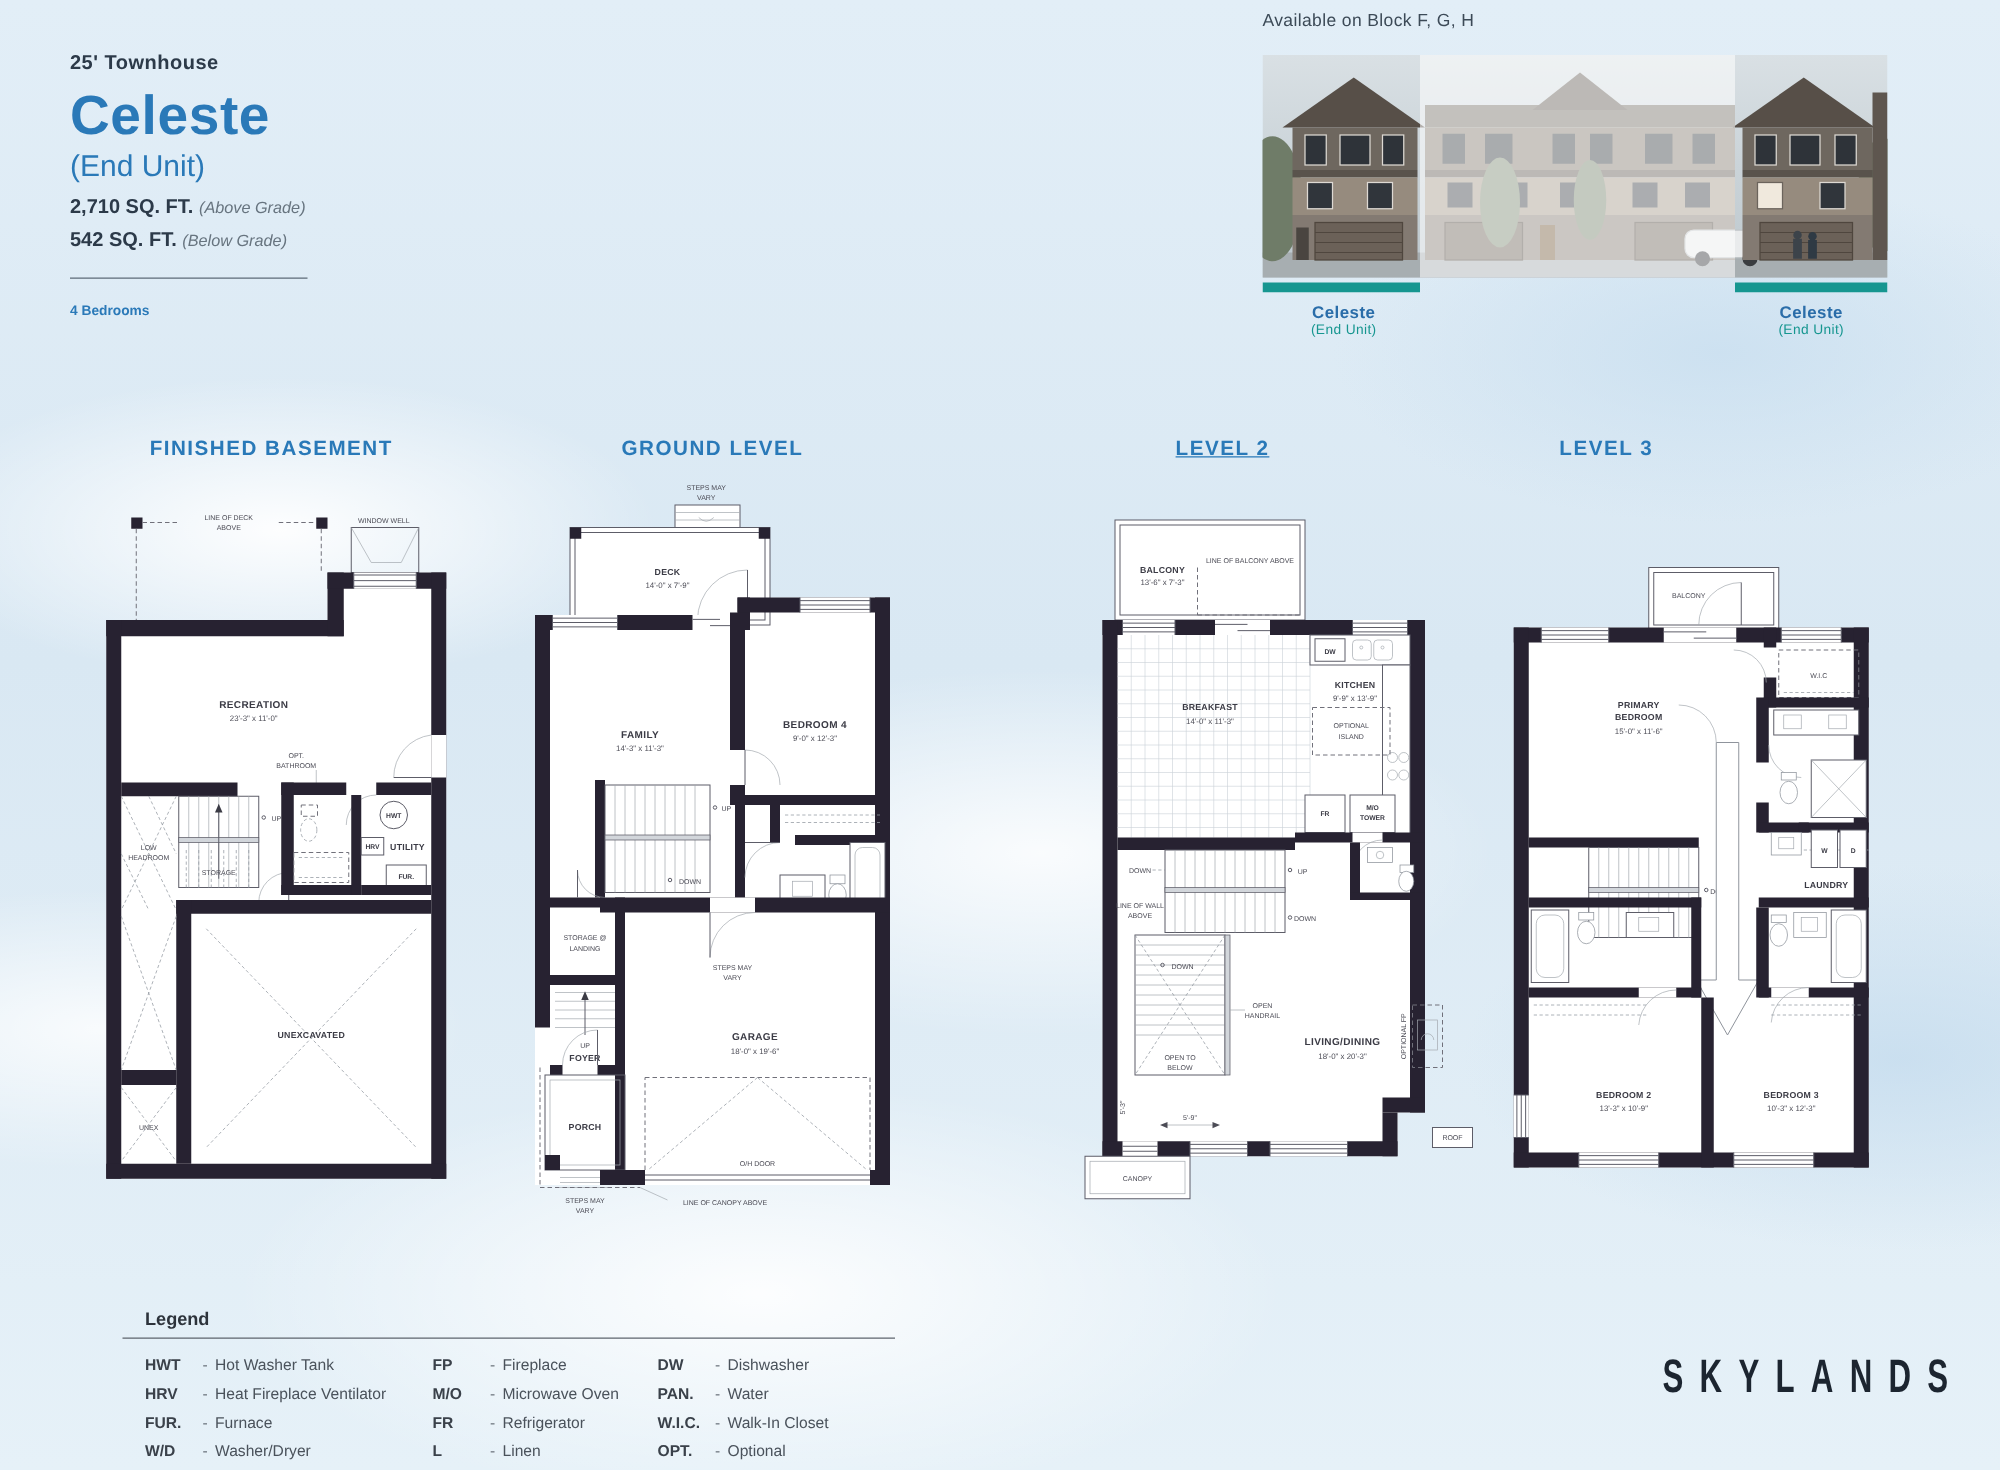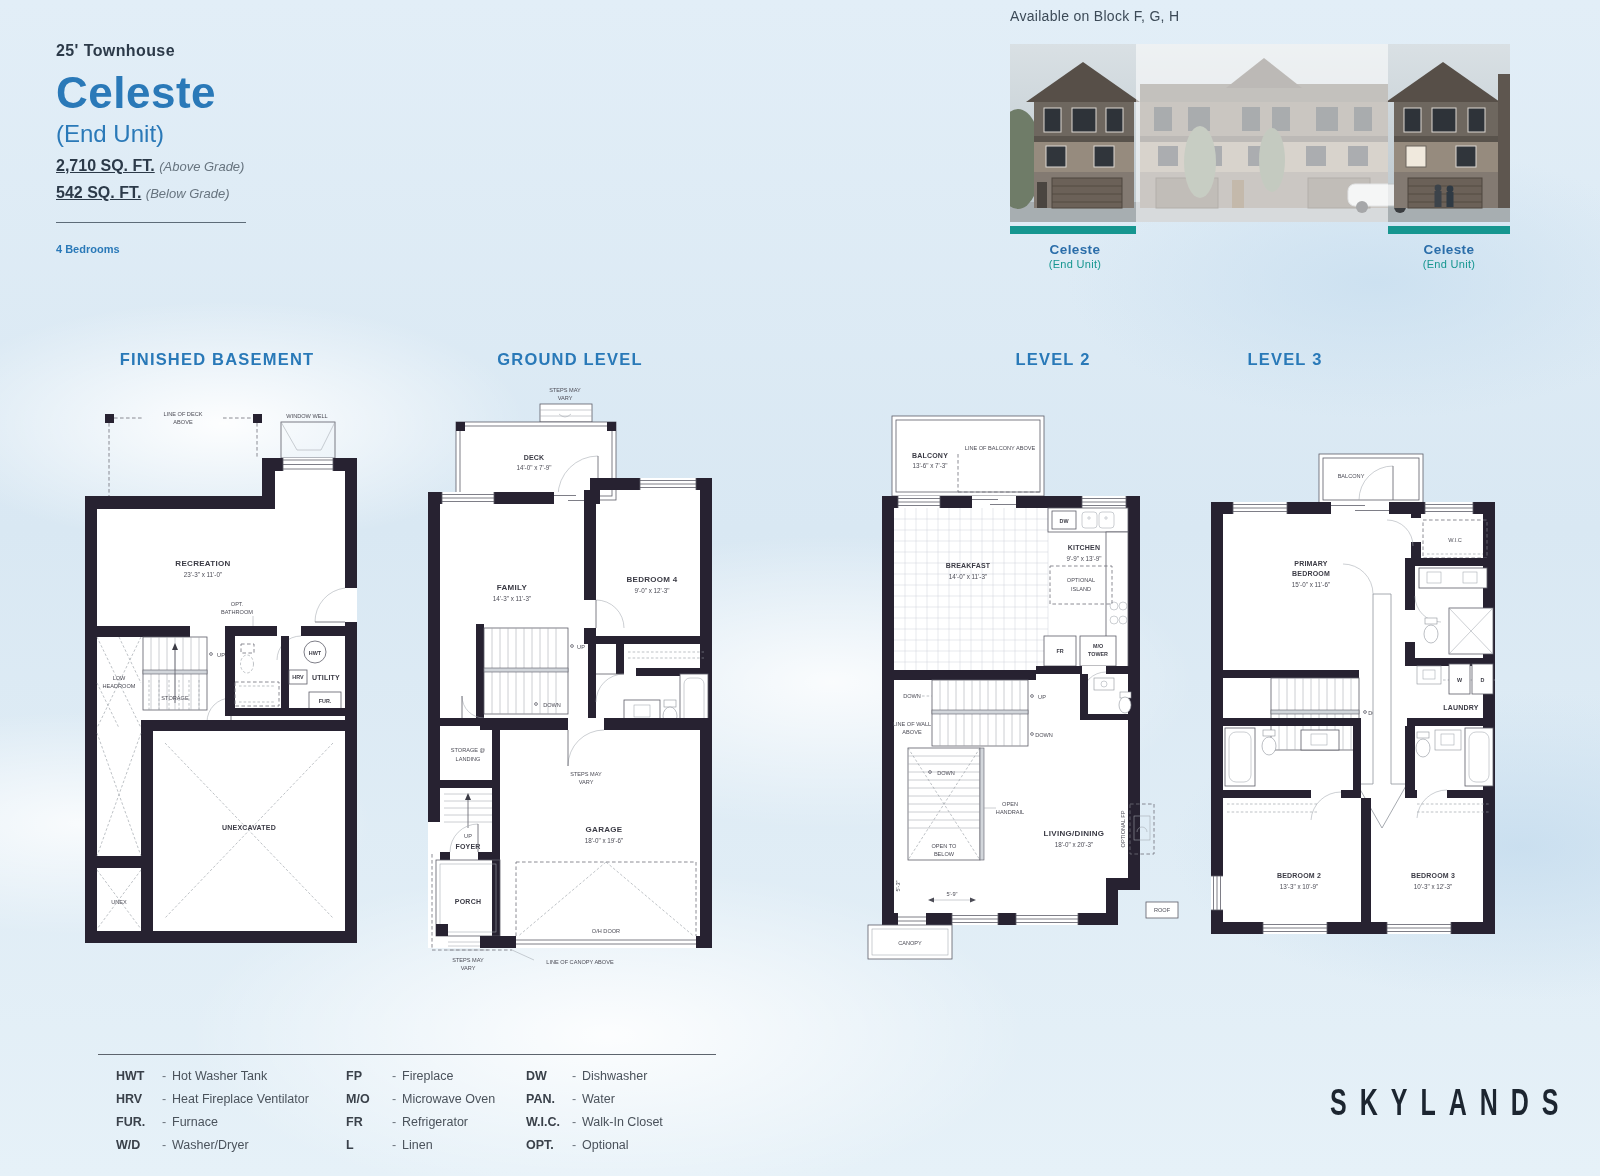--- a/index.html
+++ b/index.html
@@ -13,21 +13,21 @@
       radial-gradient(ellipse 500px 220px at 95% 72%, rgba(197,220,238,.8), rgba(197,220,238,0) 70%),
       radial-gradient(ellipse 420px 160px at 5% 70%, rgba(255,255,255,.8), rgba(255,255,255,0) 70%),
       linear-gradient(180deg,#e2eef7 0%,#d9e8f3 45%,#e6f1f8 100%);}
   
   .hdr{position:absolute;left:56px;top:42px;width:300px;color:#283848;}
   .hdr .type{font-size:16px;font-weight:700;letter-spacing:.4px;color:#2c3a49;}
   .hdr .title{font-size:44px;font-weight:700;color:#2a79b8;margin-top:8px;letter-spacing:.5px;}
   .hdr .subtitle{font-size:24px;font-weight:500;color:#2a79b8;margin-top:2px;}
   .hdr .sq{margin-top:9px;font-size:16px;}
   .hdr .sq:first-of-type{margin-top:16px;}
-  .sqb{font-weight:700;color:#2c3a49;text-decoration:underline;}
+  .sqb{font-weight:700;color:#2c3a49;}
   .sqn{font-size:13px;color:#67747f;font-style:italic;}
   .rule{width:190px;border-top:1.6px solid #5d6b78;margin-top:20px;}
   .beds{font-size:11px;font-weight:700;color:#2a79b8;margin-top:20px;}
   .feats{list-style:none;margin:8px 0 0;padding:0;font-size:15.5px;color:#2b3a48;}
   .feats li{margin-top:6px;display:flex;align-items:center;}
   .feats .dot{width:4px;height:4px;border-radius:50%;background:#2a79b8;margin-right:9px;flex:0 0 auto;}
   
   .avail{position:absolute;left:1010px;top:8px;font-size:14px;color:#3c4a57;letter-spacing:.3px;}
   .elv{position:absolute;left:1010px;top:44px;}
   .elv-label{position:absolute;width:130px;text-align:center;font-weight:700;font-size:13.5px;color:#2a6da9;letter-spacing:.4px;}
@@ -175,21 +175,21 @@
     <div>Celeste</div>
     <div class="elv-sub">(End Unit)</div>
   </div>
   <div class="elv-label" style="left:1384px;top:242px;">
     <div>Celeste</div>
     <div class="elv-sub">(End Unit)</div>
   </div>
 
   <div class="plan-title" style="left:86px;top:350px;width:262px;">FINISHED BASEMENT</div>
   <div class="plan-title" style="left:430px;top:350px;width:280px;">GROUND LEVEL</div>
-  <div class="plan-title" style="left:915px;top:350px;width:276px;">LEVEL 2</div>
+  <div class="plan-title" style="left:840px;top:350px;width:276px;text-decoration:underline;">LEVEL 2</div>
   <div class="plan-title" style="left:1144px;top:350px;width:282px;">LEVEL 3</div>
 
   <svg class="plan" style="left:85px;top:398px;" width="272" height="550" viewBox="0 0 272 550">
     <path class="floor" d="M0,98 H177 V60 H272 V545 H0 Z"></path>
 
     <g>
       <rect class="wall" x="20" y="16" width="9" height="9"></rect>
         <rect class="wall" x="168" y="16" width="9" height="9"></rect>
       <path class="dash" d="M29,20 H58 M138,20 H168 M24,25 V98 M172,25 V60"></path>
       <text class="tn" x="98" y="18">LINE OF DECK</text>
@@ -645,20 +645,21 @@
 
     <rect class="floor" x="52" y="476" width="64" height="12"></rect>
     <path class="thin" d="M52,478.5 H116 M52,482 H116 M52,485.5 H116 M52,476 V488 M116,476 V488"></path>
     <rect class="floor" x="176" y="476" width="64" height="12"></rect>
     <path class="thin" d="M176,478.5 H240 M176,482 H240 M176,485.5 H240 M176,476 V488 M240,476 V488"></path>
     <rect class="floor" x="0" y="430" width="12" height="34"></rect>
     <path class="thin" d="M2.5,430 V464 M6,430 V464 M9.5,430 V464 M0,430 H12 M0,464 H12"></path>
   </svg>
 
   <div class="legend">
+    <div class="legend-heading">Legend</div>
     <div class="legend-rule"></div>
     <div class="legend-cols">
       <div class="lcol lcol1">
         <div class="lrow">
             <span class="labbr">HWT</span>
             <span class="ldash">-</span>
             <span class="ldesc">Hot Washer Tank</span>
           </div>
         <div class="lrow">
             <span class="labbr">HRV</span>

